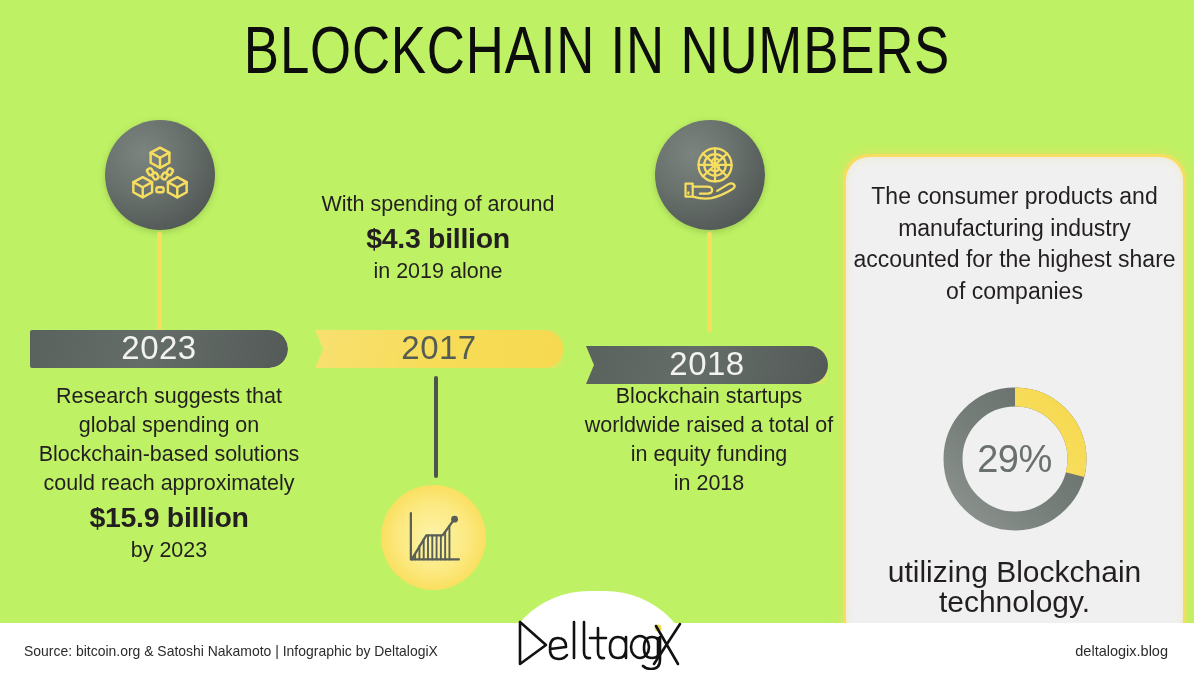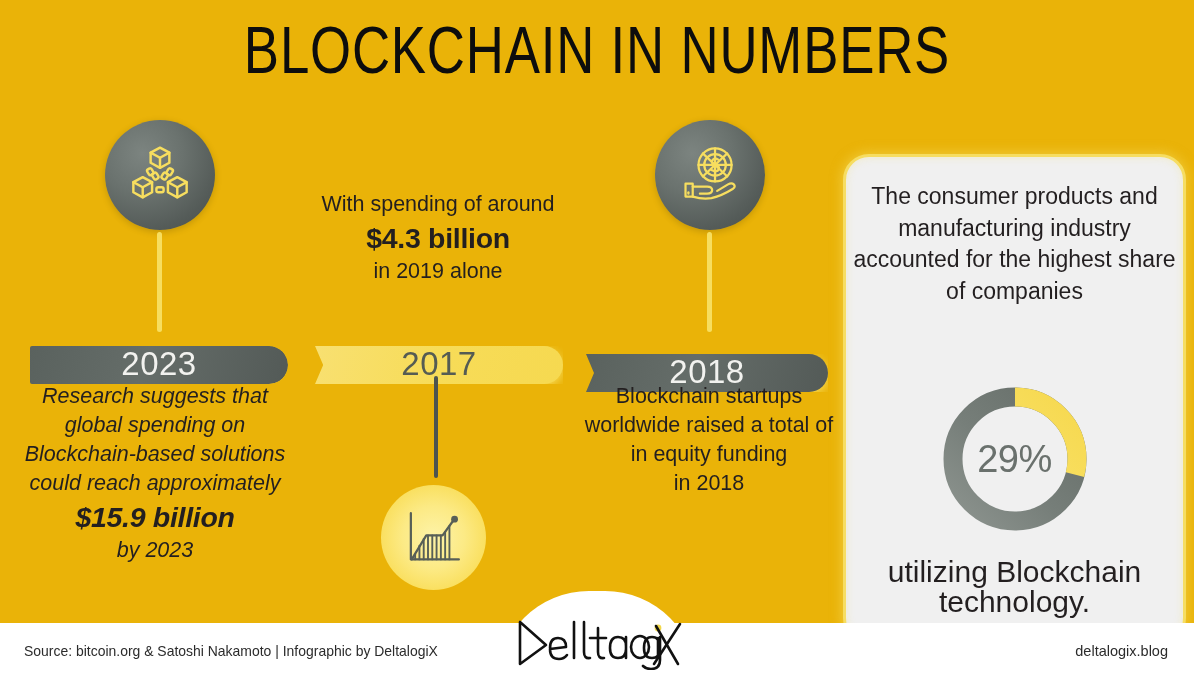--- a/index.html
+++ b/index.html
@@ -3,21 +3,21 @@
 <meta charset="utf-8">
 <style>
   html,body{margin:0;padding:0;}
   body{
     width:1194px;height:683px;overflow:hidden;
     background:#f0f0f0;
     font-family:"Liberation Sans","DejaVu Sans",sans-serif;
     color:#1a1a1a;
     position:relative;
   }
-  #stage{position:relative;width:1194px;height:683px;background:#eab308;}
+  #stage{position:relative;width:1194px;height:683px;background:#bef264;}
 
   
   .title{
     position:absolute;left:0;top:14px;width:1194px;
     text-align:center;
     font-size:66px;
     line-height:72px;
     letter-spacing:1px;
     font-weight:400;
     color:#0d0d0d;
@@ -43,21 +43,20 @@
   .connector{position:absolute;border-radius:3px;}
   .connector.yellow{background:#f7de5f;width:5px;}
   .connector.gray{background:#4d544f;width:4px;}
 
   
   .banner{
     position:absolute;height:38px;
     display:flex;align-items:center;justify-content:center;
     font-size:33px;letter-spacing:.5px;
     filter:drop-shadow(0 3px 5px rgba(247,222,95,.85));
-    margin-top:16px;
   }
   .banner span{position:relative;top:-1px;}
   .banner.dark{
     background:linear-gradient(105deg,#5a625e 0%,#656d69 45%,#535a57 100%);
     color:#f2f2ef;
   }
   .banner.light{
     background:linear-gradient(105deg,#f8e071 0%,#f7dc58 50%,#f6d950 100%);
     color:#555c53;
   }
@@ -161,21 +160,21 @@
       <rect x="52" y="48" width="9" height="7" rx="2.5" transform="rotate(-58 56.5 51.5)"></rect>
       <rect x="45" y="67" width="10" height="7" rx="2.5"></rect>
     </svg>
   </div>
   <div class="connector yellow" style="left:157px;top:232px;height:100px;"></div>
 
   <div class="banner dark shape-a" style="left:30px;top:330px;width:258px;">
     <span>2023</span>
   </div>
 
-  <div class="txt" style="left:18px;top:382px;width:274px;font-style:italic;">
+  <div class="txt" style="left:32px;top:382px;width:274px;">
     <p class="lead">Research suggests that global spending on Blockchain-based solutions could reach approximately</p>
     <p class="big">$15.9 billion</p>
     <p class="small">by 2023</p>
   </div>
 
   <div class="txt" style="left:288px;top:190px;width:300px;">
     <p class="lead">With spending of around</p>
     <p class="big">$4.3 billion</p>
     <p class="small">in 2019 alone</p>
   </div>
@@ -217,21 +216,21 @@
       <path d="M57,25 L57,49"></path>
       <path d="M16,62 L16,80 L26,80 L26,62 Z"></path>
       <path d="M26,66 L46,66 q7,0 7,5 q0,5 -7,5 L36,76"></path>
       <path d="M26,80 q14,4 26,2 q14,-3 30,-13 q4,-3 1,-6 q-3,-3 -8,0 L60,72"></path>
       <path d="M20,74 L20,76"></path>
     </svg>
   </div>
   <div class="connector yellow" style="left:707px;top:232px;height:100px;"></div>
 
   <div class="shape-b-wrap" style="left:586px;top:330px;width:242px;height:38px;">
-    <div class="banner dark shape-b" style="left:0;top:8px;width:242px;">
+    <div class="banner dark shape-b" style="left:0;top:16px;width:242px;">
       <span>2018</span>
     </div>
   </div>
 
   <div class="txt" style="left:578px;top:382px;width:262px;">
     <p class="lead">Blockchain startups worldwide raised a total of</p>
     <p class="small">in equity funding</p>
     <p class="small">in 2018</p>
   </div>
 

